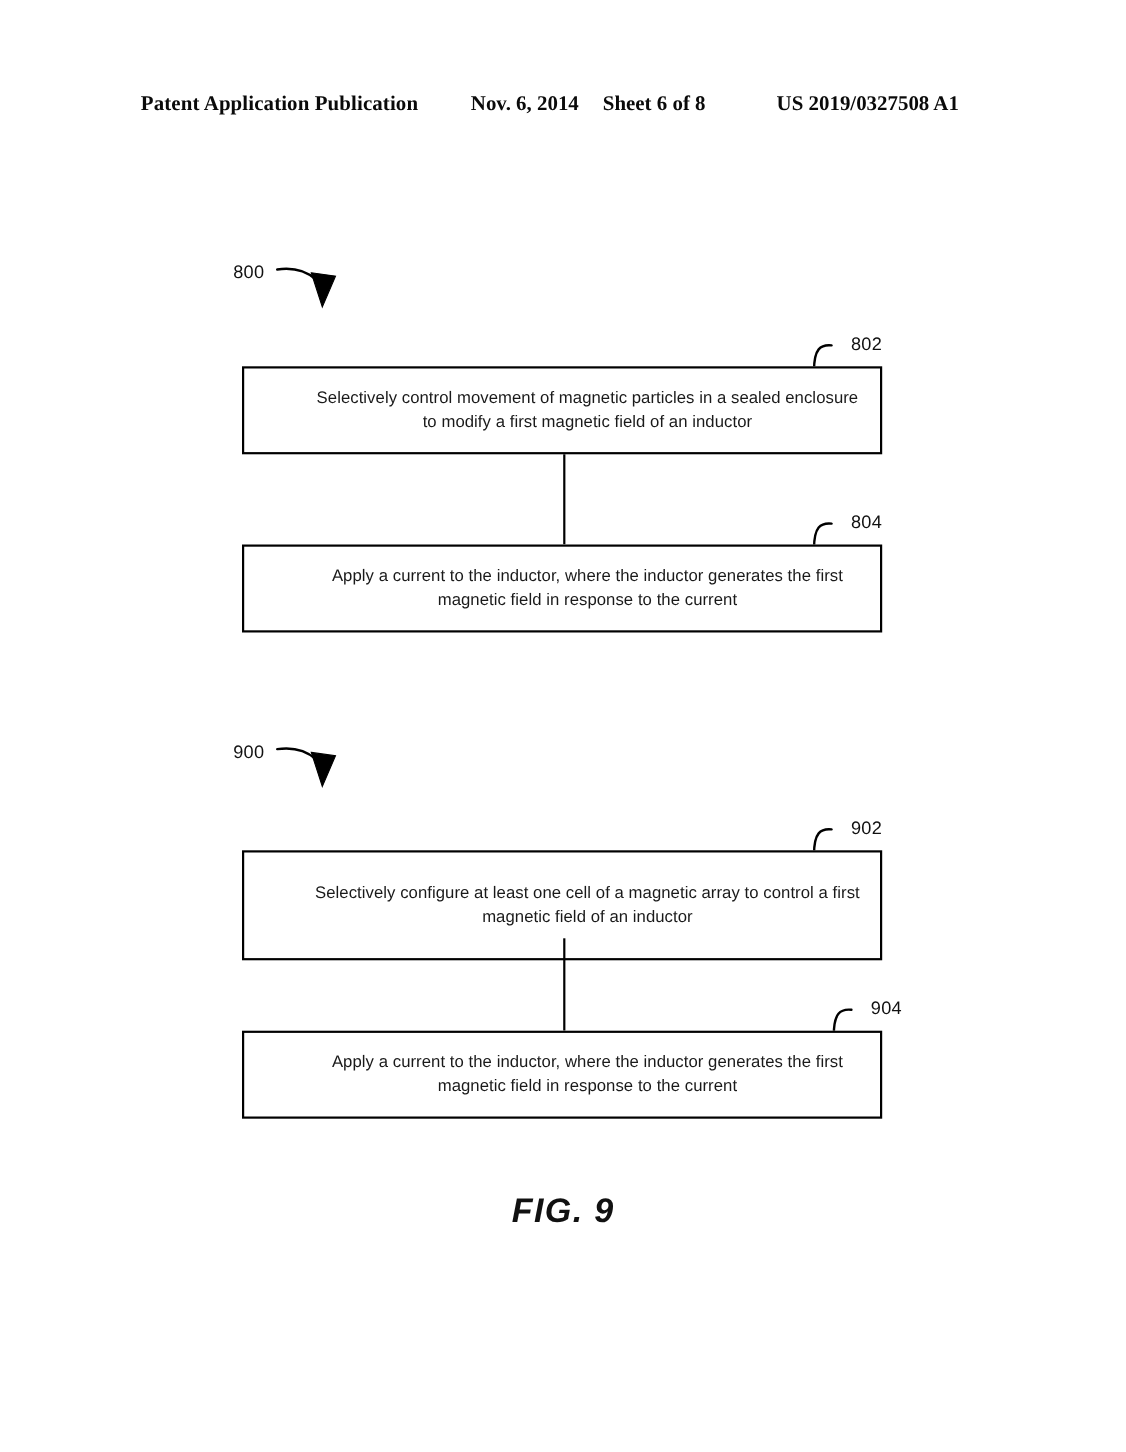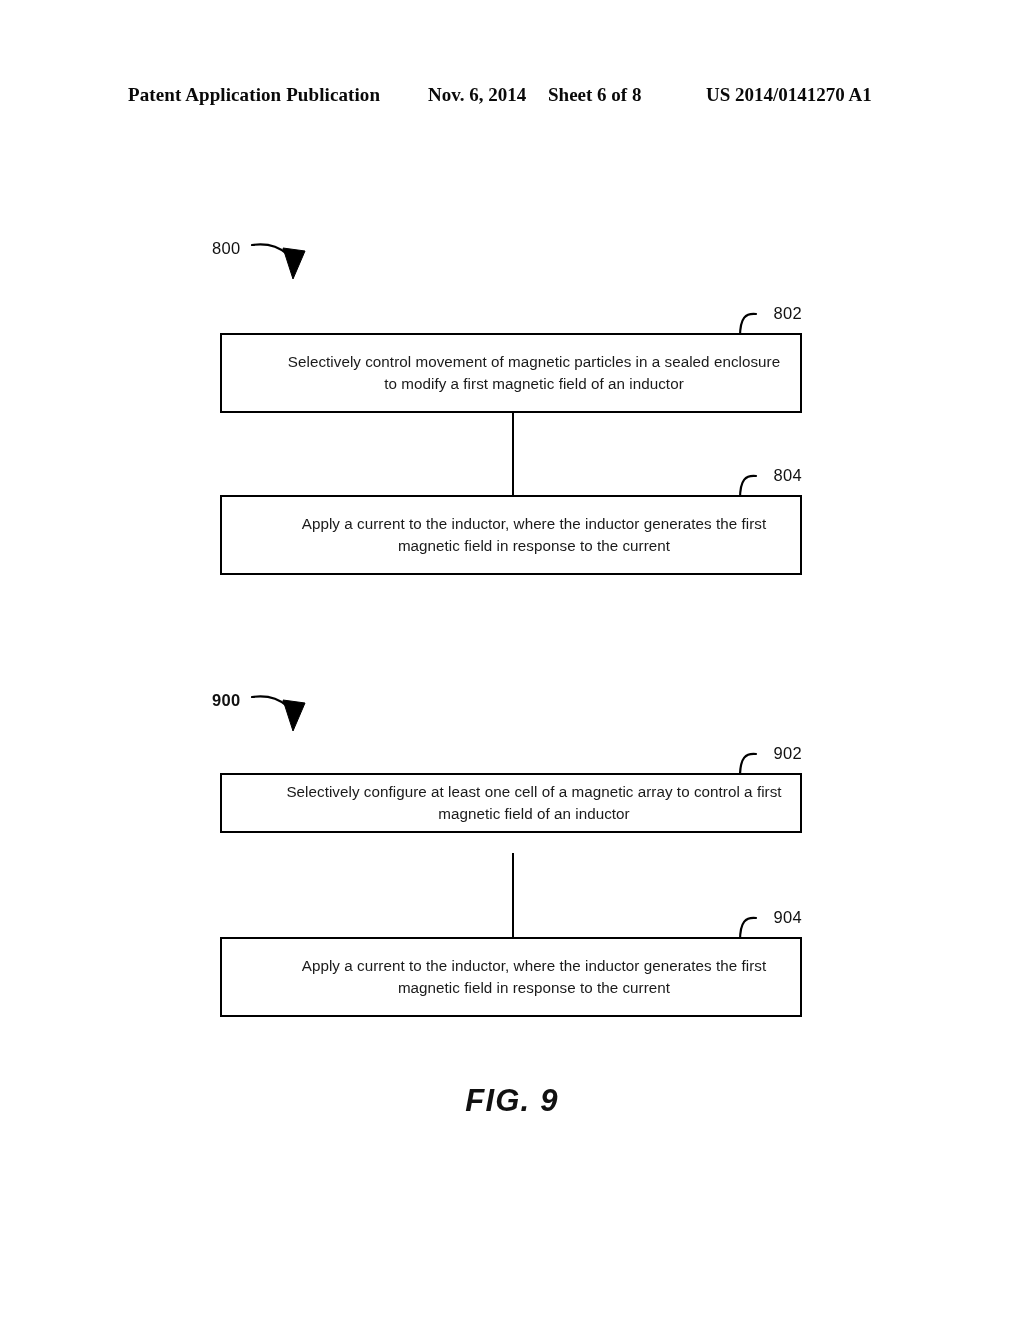--- a/index.html
+++ b/index.html
@@ -132,36 +132,36 @@
   
   #fig8-ref        { top: 2px; }
   #fig8-box-802    { left: 220px; top: 103px; width: 582px; height: 80px; }
   #fig8-ref-802    { left: 712px; top: 74px; }
   #fig8-connector  { left: 512px; top: 183px; height: 82px; }
   #fig8-box-804    { left: 220px; top: 265px; width: 582px; height: 80px; }
   #fig8-ref-804    { left: 712px; top: 236px; }
   #fig8-caption    { top: 370px; }
 
   
-  #fig9-ref        { top: 16px; font-weight: bold; }
-  #fig9-box-902    { left: 220px; top: 105px; width: 582px; height: 60px; }
+  #fig9-ref        { top: 0; }
+  #fig9-box-902    { left: 220px; top: 105px; width: 582px; height: 100px; }
   #fig9-ref-902    { left: 712px; top: 76px; }
   #fig9-connector  { left: 512px; top: 185px; height: 84px; }
   #fig9-box-904    { left: 220px; top: 269px; width: 582px; height: 80px; }
-  #fig9-ref-904    { left: 712px; top: 240px; }
+  #fig9-ref-904    { left: 730px; top: 240px; }
   #fig9-caption    { top: 415px; }
 </style>
 </head>
 <body>
 
 <div class="page-header">
   <span class="hdr-pub">Patent Application Publication</span>
   <span class="hdr-date">Nov. 6, 2014</span>
   <span class="hdr-sheet">Sheet 6 of 8</span>
-  <span class="hdr-num">US 2014/0141270 A1</span>
+  <span class="hdr-num">US 2019/0327508 A1</span>
 </div>
 
 <div class="figure" id="figure-8">
 
   <div class="flow-ref" id="fig8-ref">
     <span class="flow-ref-label">800</span>
     <svg width="70" height="48" viewBox="0 0 70 48">
       <path d="M2,13 C16,11 28,14 37,22" fill="none" stroke="#000" stroke-width="2.2" stroke-linecap="round"></path>
       <path d="M33,16 L55,19 L43,47 Z" fill="#000" stroke="#000" stroke-width="1"></path>
     </svg>

